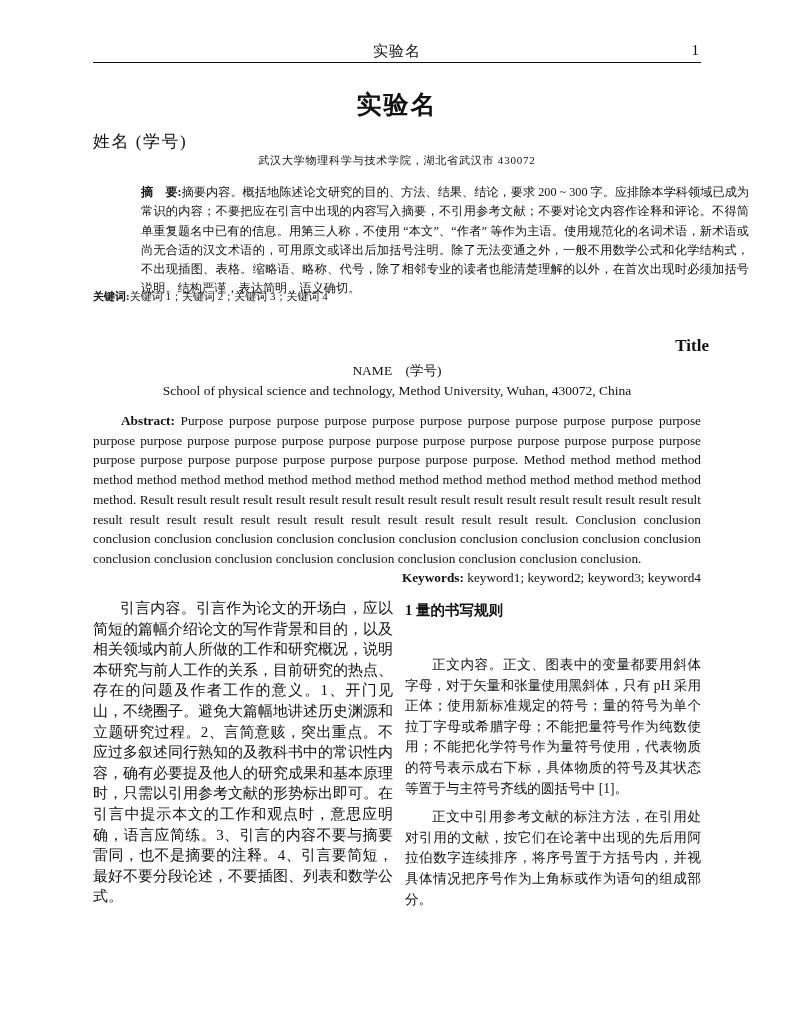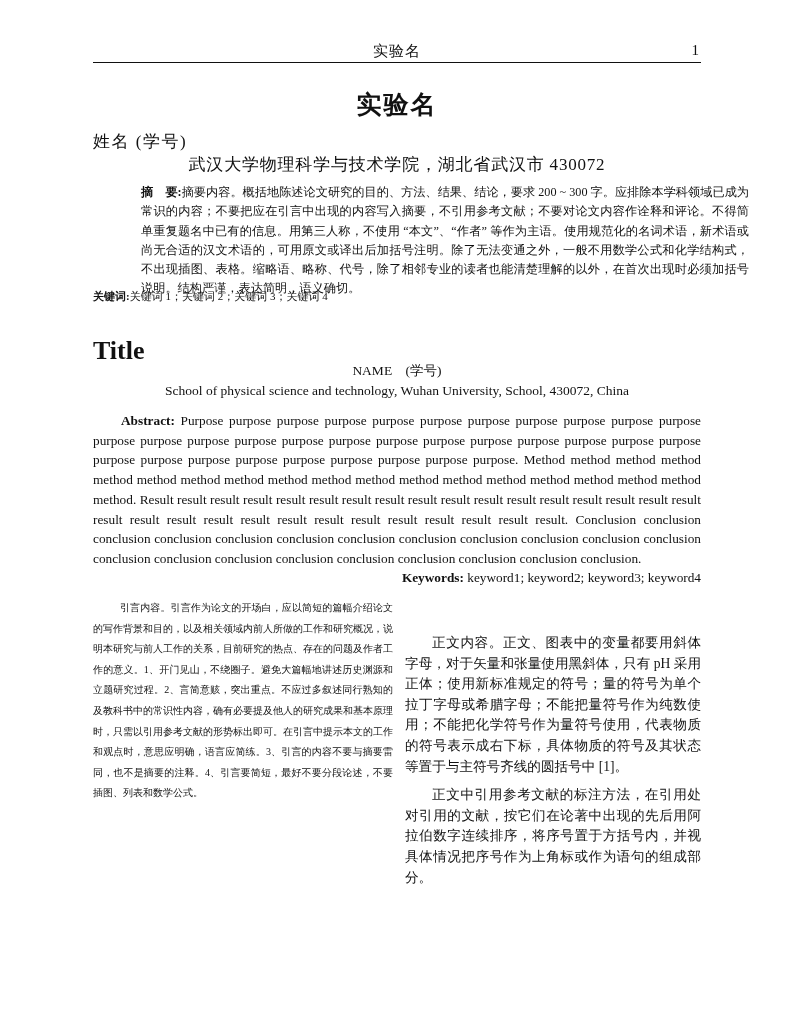--- a/index.html
+++ b/index.html
@@ -11,46 +11,46 @@
                   border-bottom: 1.4px solid #111; }
   .running-title { position: absolute; left: 0; right: 0; top: 2px; text-align: center;
                    font-size: 15px; letter-spacing: 1px; }
   .page-num { position: absolute; right: 2px; top: 2px; font-size: 15px; }
 
   .cn-title { position: absolute; top: 88px; left: 0; width: 608px; text-align: center;
               font-size: 25px; font-weight: bold; letter-spacing: 2px; }
   .cn-author { position: absolute; top: 130px; left: 0; width: 608px; text-align: left;
                font-size: 17px; letter-spacing: 1.5px; }
   .cn-affil { position: absolute; top: 153px; left: 0; width: 608px; text-align: center;
-              font-size: 17px; letter-spacing: 0.8px; }
+              font-size: 11px; letter-spacing: 0.8px; }
 
   .cn-abstract { position: absolute; top: 183px; left: 12px; width: 608px;
                  font-size: 12.2px; line-height: 19.3px; text-align: justify; margin-left: 36px; }
   .cn-abstract .lbl { font-weight: bold; }
   .cn-keywords { position: absolute; top: 287px; left: 0; width: 608px;
                  font-size: 11px; line-height: 19px; }
   .cn-keywords .lbl { font-weight: bold; }
 
-  .en-title { position: absolute; top: 336px; left: 0; width: 608px; text-align: left;
-              font-size: 26px; font-weight: bold; }
+  .en-title { position: absolute; top: 336px; left: 8px; width: 608px; text-align: right;
+              font-size: 17px; font-weight: bold; }
   .en-author { position: absolute; top: 362px; left: 0; width: 608px; text-align: center;
                font-size: 13.5px; }
   .en-affil { position: absolute; top: 383px; left: 0; width: 608px; text-align: center;
               font-size: 13.5px; }
 
   .en-abstract { position: absolute; top: 411px; left: 0; width: 608px;
                  font-size: 13.3px; line-height: 19.7px; text-align: justify;
                  text-indent: 28px; }
   .en-abstract .lbl { font-weight: bold; }
   .en-keywords { position: absolute; top: 568px; left: 28px; width: 580px;
                  font-size: 13.3px; line-height: 19px; text-align: right; }
   .en-keywords .lbl { font-weight: bold; }
 
   .col-left { position: absolute; top: 598px; left: 0; width: 300px;
-              font-size: 10px; line-height: 20.6px; text-align: justify; }
+              font-size: 15px; line-height: 20.6px; text-align: justify; }
   .col-right { position: absolute; top: 598px; left: 312px; width: 296px;
                font-size: 13.6px; line-height: 20.6px; text-align: justify; }
   .para { text-indent: 27px; margin: 0; }
   .para + .para { margin-top: 8px; }
   .section-head { font-size: 14.5px; font-weight: bold; margin: 2px 0 0 0; height: 20px; }
   .section-gap { height: 35px; }
 </style>
 </head>
 <body>
 
@@ -67,32 +67,33 @@
 
   <div class="cn-abstract">
     <span class="lbl">摘　要:</span><span>摘要内容。概括地陈述论文研究的目的、方法、结果、结论，要求 200 ~ 300 字。应排除本学科领域已成为常识的内容；不要把应在引言中出现的内容写入摘要，不引用参考文献；不要对论文内容作诠释和评论。不得简单重复题名中已有的信息。用第三人称，不使用 “本文”、“作者” 等作为主语。使用规范化的名词术语，新术语或尚无合适的汉文术语的，可用原文或译出后加括号注明。除了无法变通之外，一般不用数学公式和化学结构式，不出现插图、表格。缩略语、略称、代号，除了相邻专业的读者也能清楚理解的以外，在首次出现时必须加括号说明。结构严谨，表达简明，语义确切。</span>
   </div>
   <div class="cn-keywords">
     <span class="lbl">关键词:</span><span>关键词 1；关键词 2；关键词 3；关键词 4</span>
   </div>
 
   <div class="en-title">Title</div>
   <div class="en-author">NAME　(学号)</div>
-  <div class="en-affil">School of physical science and technology, Wuhan University, School, 430072, China</div>
+  <div class="en-affil">School of physical science and technology, Method University, Wuhan, 430072, China</div>
 
   <div class="en-abstract">
     <span class="lbl">Abstract:</span><span> Purpose purpose purpose purpose purpose purpose purpose purpose purpose purpose purpose purpose purpose purpose purpose purpose purpose purpose purpose purpose purpose purpose purpose purpose purpose purpose purpose purpose purpose purpose purpose purpose purpose. Method method method method method method method method method method method method method method method method method method method. Result result result result result result result result result result result result result result result result result result result result result result result result result result result result result result. Conclusion conclusion conclusion conclusion conclusion conclusion conclusion conclusion conclusion conclusion conclusion conclusion conclusion conclusion conclusion conclusion conclusion conclusion conclusion conclusion conclusion.</span>
   </div>
   <div class="en-keywords">
     <span class="lbl">Keywords:</span><span> keyword1; keyword2; keyword3; keyword4</span>
   </div>
 
   <div class="col-left">
     <p class="para">引言内容。引言作为论文的开场白，应以简短的篇幅介绍论文的写作背景和目的，以及相关领域内前人所做的工作和研究概况，说明本研究与前人工作的关系，目前研究的热点、存在的问题及作者工作的意义。1、开门见山，不绕圈子。避免大篇幅地讲述历史渊源和立题研究过程。2、言简意赅，突出重点。不应过多叙述同行熟知的及教科书中的常识性内容，确有必要提及他人的研究成果和基本原理时，只需以引用参考文献的形势标出即可。在引言中提示本文的工作和观点时，意思应明确，语言应简练。3、引言的内容不要与摘要雷同，也不是摘要的注释。4、引言要简短，最好不要分段论述，不要插图、列表和数学公式。</p>
   </div>
 
   <div class="col-right">
+    <div class="section-head">1 量的书写规则</div>
     <div class="section-gap"></div>
     <p class="para">正文内容。正文、图表中的变量都要用斜体字母，对于矢量和张量使用黑斜体，只有 pH 采用正体；使用新标准规定的符号；量的符号为单个拉丁字母或希腊字母；不能把量符号作为纯数使用；不能把化学符号作为量符号使用，代表物质的符号表示成右下标，具体物质的符号及其状态等置于与主符号齐线的圆括号中 [1]。</p>
     <p class="para">正文中引用参考文献的标注方法，在引用处对引用的文献，按它们在论著中出现的先后用阿拉伯数字连续排序，将序号置于方括号内，并视具体情况把序号作为上角标或作为语句的组成部分。</p>
   </div>
 
 </div>
 
 </body></html>

